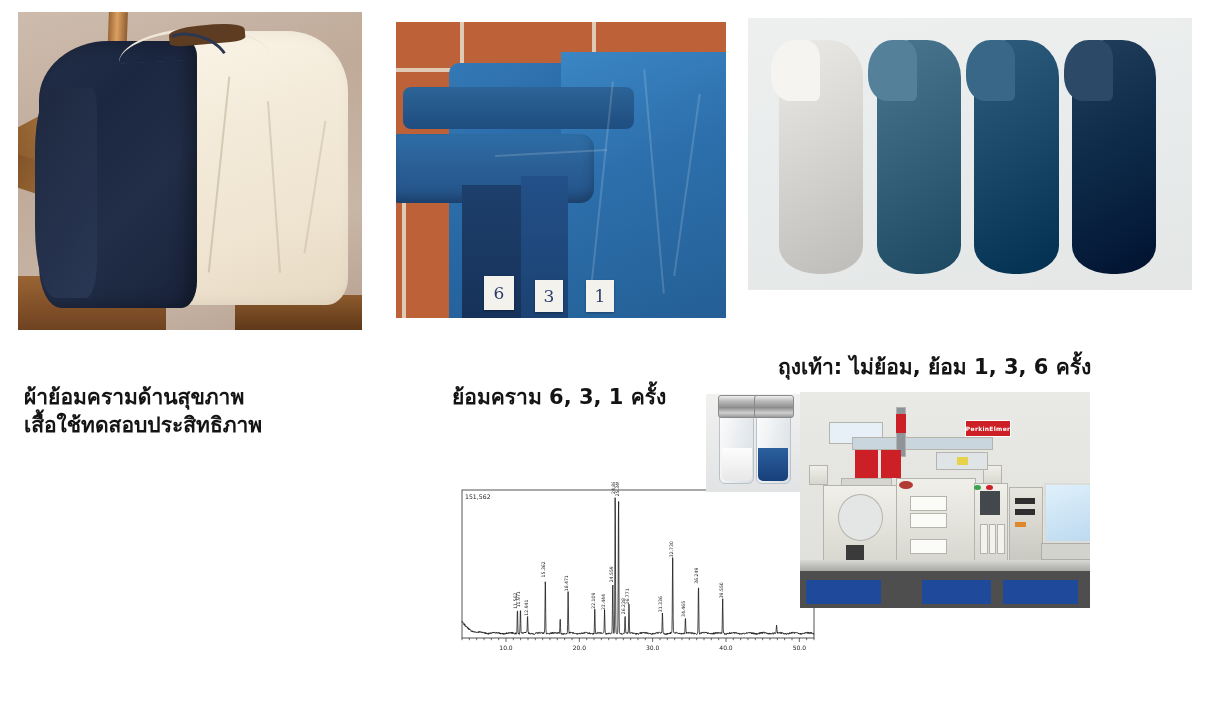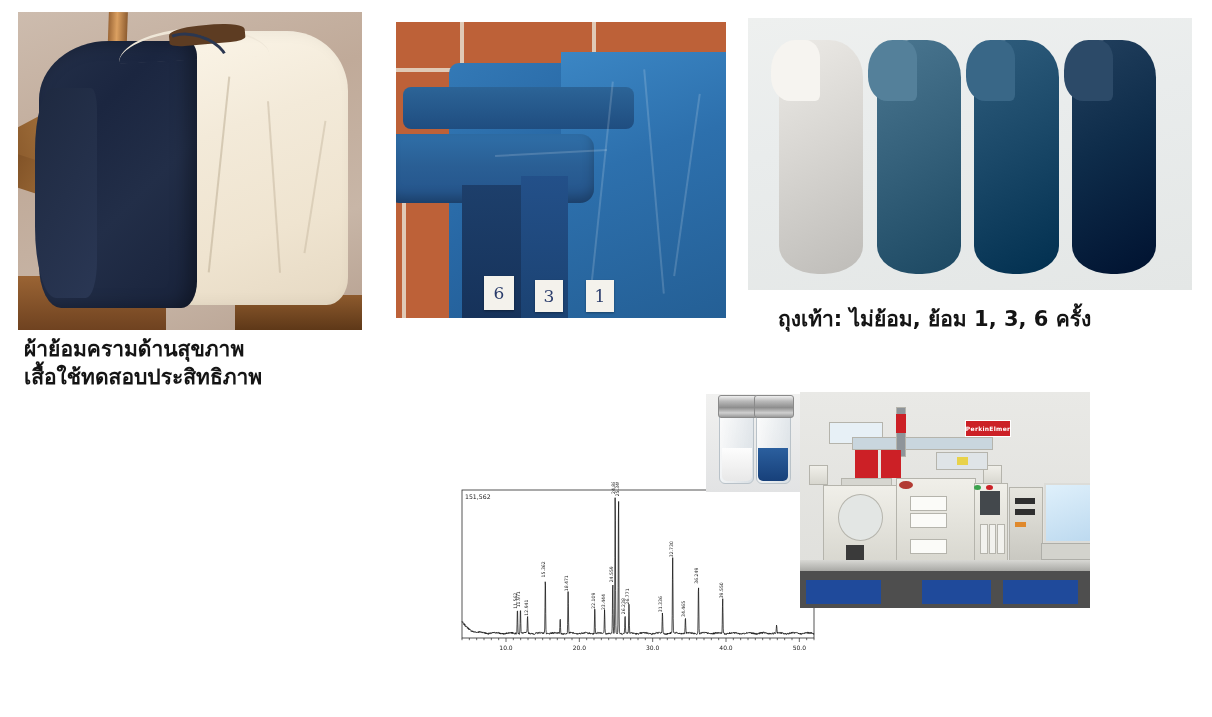--- a/index.html
+++ b/index.html
@@ -10,21 +10,21 @@
   }
   .slide{position:absolute;inset:0;}
 
   
   .photo{position:absolute;overflow:hidden;background:#ddd;}
 
   
   .caption{
     position:absolute;color:#141414;font-weight:bold;
     font-family:"DejaVu Sans","Liberation Sans",sans-serif;
-    white-space:nowrap;line-height:1.32;
+    white-space:nowrap;line-height:1.32;margin-top:48px;
   }
 
   
   #photo-shirt{left:18px;top:12px;width:344px;height:318px;}
   .sh-wall{position:absolute;inset:0;
     background:linear-gradient(160deg,#c8b6a8 0%,#bda795 35%,#c5b3a4 70%,#b8a characterized 100%);
     background:linear-gradient(160deg,#cdbcae 0%,#c0aa99 38%,#c8b6a7 72%,#b6a090 100%);}
   .sh-wood-post{position:absolute;left:26%;top:0;width:5.5%;height:34%;
     background:linear-gradient(90deg,#a8703e,#d99c5c 45%,#96六 60%);
     background:linear-gradient(90deg,#9b6636,#dba061 45%,#8d5c30 100%);
@@ -179,20 +179,21 @@
     <div class="fab fab-dark"></div>
     <div class="fab fab-mid"></div>
     <div class="fab-wrinkle" style="left:62%;top:20%;width:2px;height:70%;transform:rotate(6deg);"></div>
     <div class="fab-wrinkle" style="left:78%;top:16%;width:2px;height:76%;transform:rotate(-5deg);"></div>
     <div class="fab-wrinkle" style="left:88%;top:24%;width:2px;height:62%;transform:rotate(8deg);"></div>
     <div class="fab-wrinkle" style="left:30%;top:44%;width:34%;height:2px;transform:rotate(-3deg);"></div>
     <div class="card" style="left:88px;top:254px;width:30px;height:34px;">6</div>
     <div class="card" style="left:139px;top:258px;width:28px;height:32px;">3</div>
     <div class="card" style="left:190px;top:258px;width:28px;height:32px;">1</div>
   </div>
+  <div class="caption" id="cap-fabric" style="left:452px;top:336px;font-size:21px;">ย้อมคราม 6, 3, 1 ครั้ง</div>
 
   <div class="photo" id="photo-socks">
     <div class="socks-bg"></div>
     <div class="sock" id="sock0" style="left: 7%; background: linear-gradient(150deg, rgb(236, 234, 230) 0%, rgb(216, 214, 210) 45%, rgb(190, 188, 184) 100%);">
         <div class="cuff" style="background: rgb(246, 244, 240);"></div>
       </div>
     <div class="sock" id="sock1" style="left: 29%; background: linear-gradient(150deg, rgb(74, 118, 144) 0%, rgb(54, 98, 124) 45%, rgb(28, 72, 98) 100%);">
         <div class="cuff" style="background: rgb(84, 128, 154);"></div>
       </div>
     <div class="sock" id="sock2" style="left: 51%; background: linear-gradient(150deg, rgb(47, 93, 125) 0%, rgb(27, 73, 105) 45%, rgb(1, 47, 79) 100%);">

